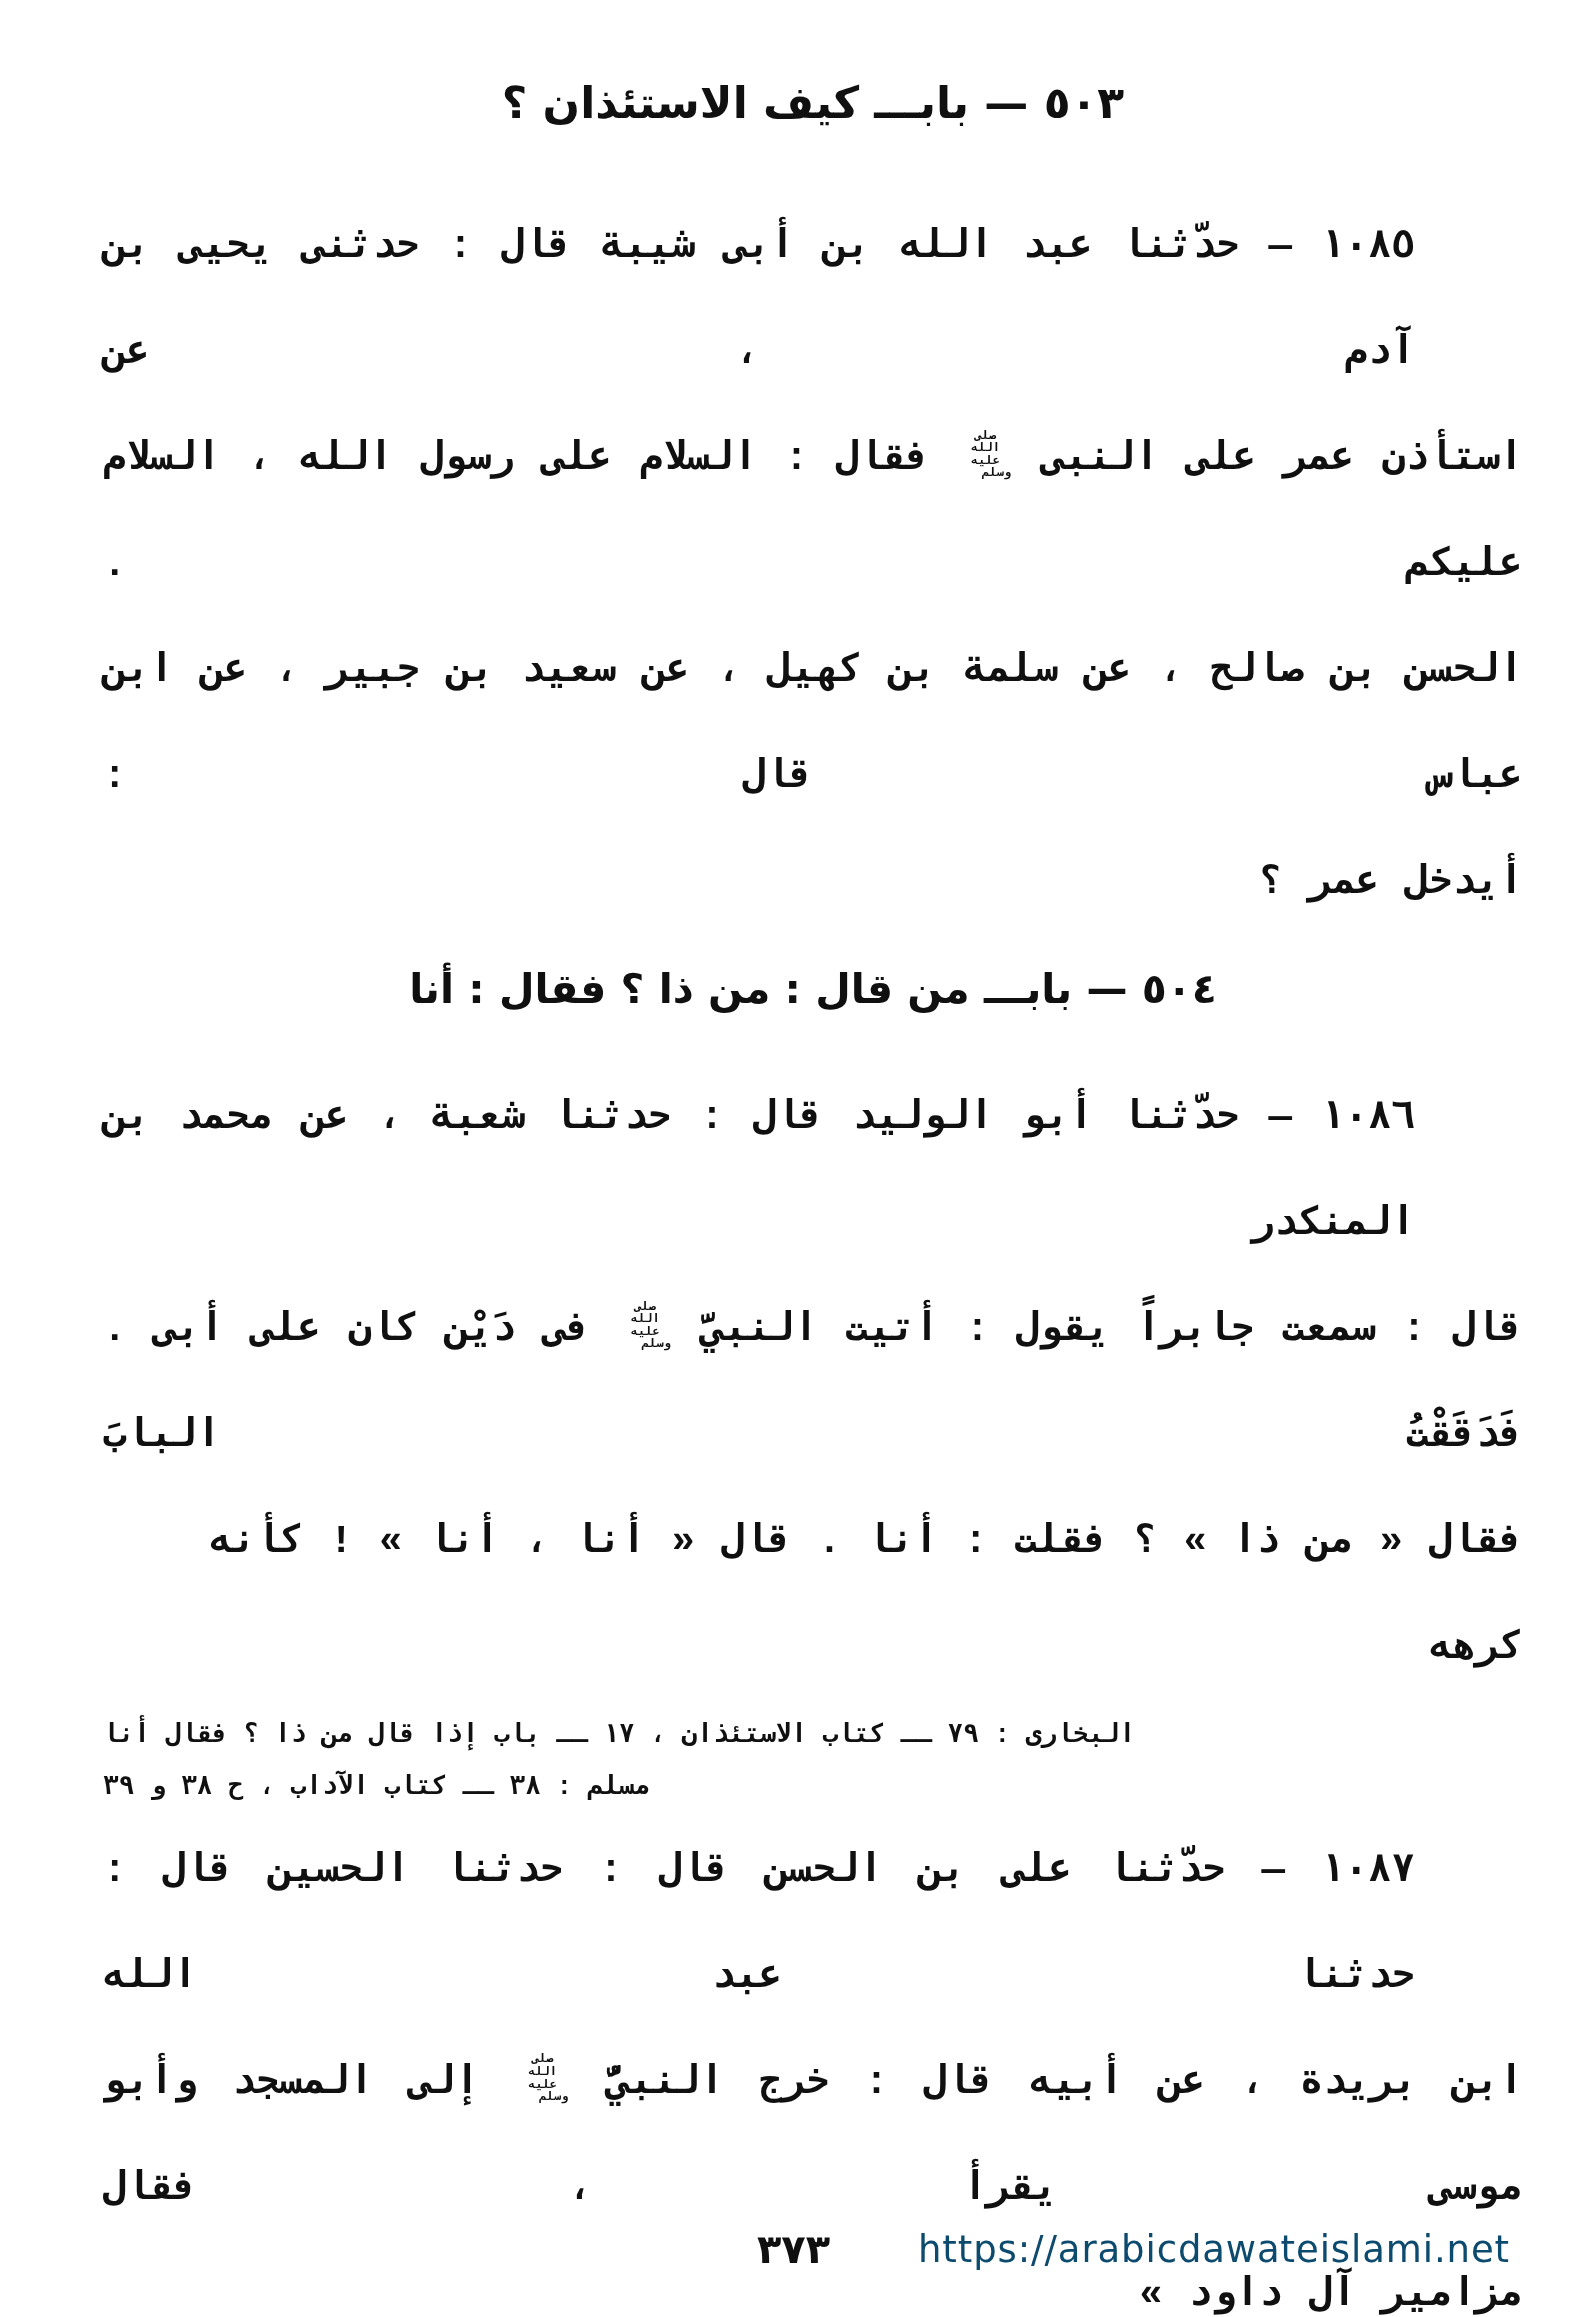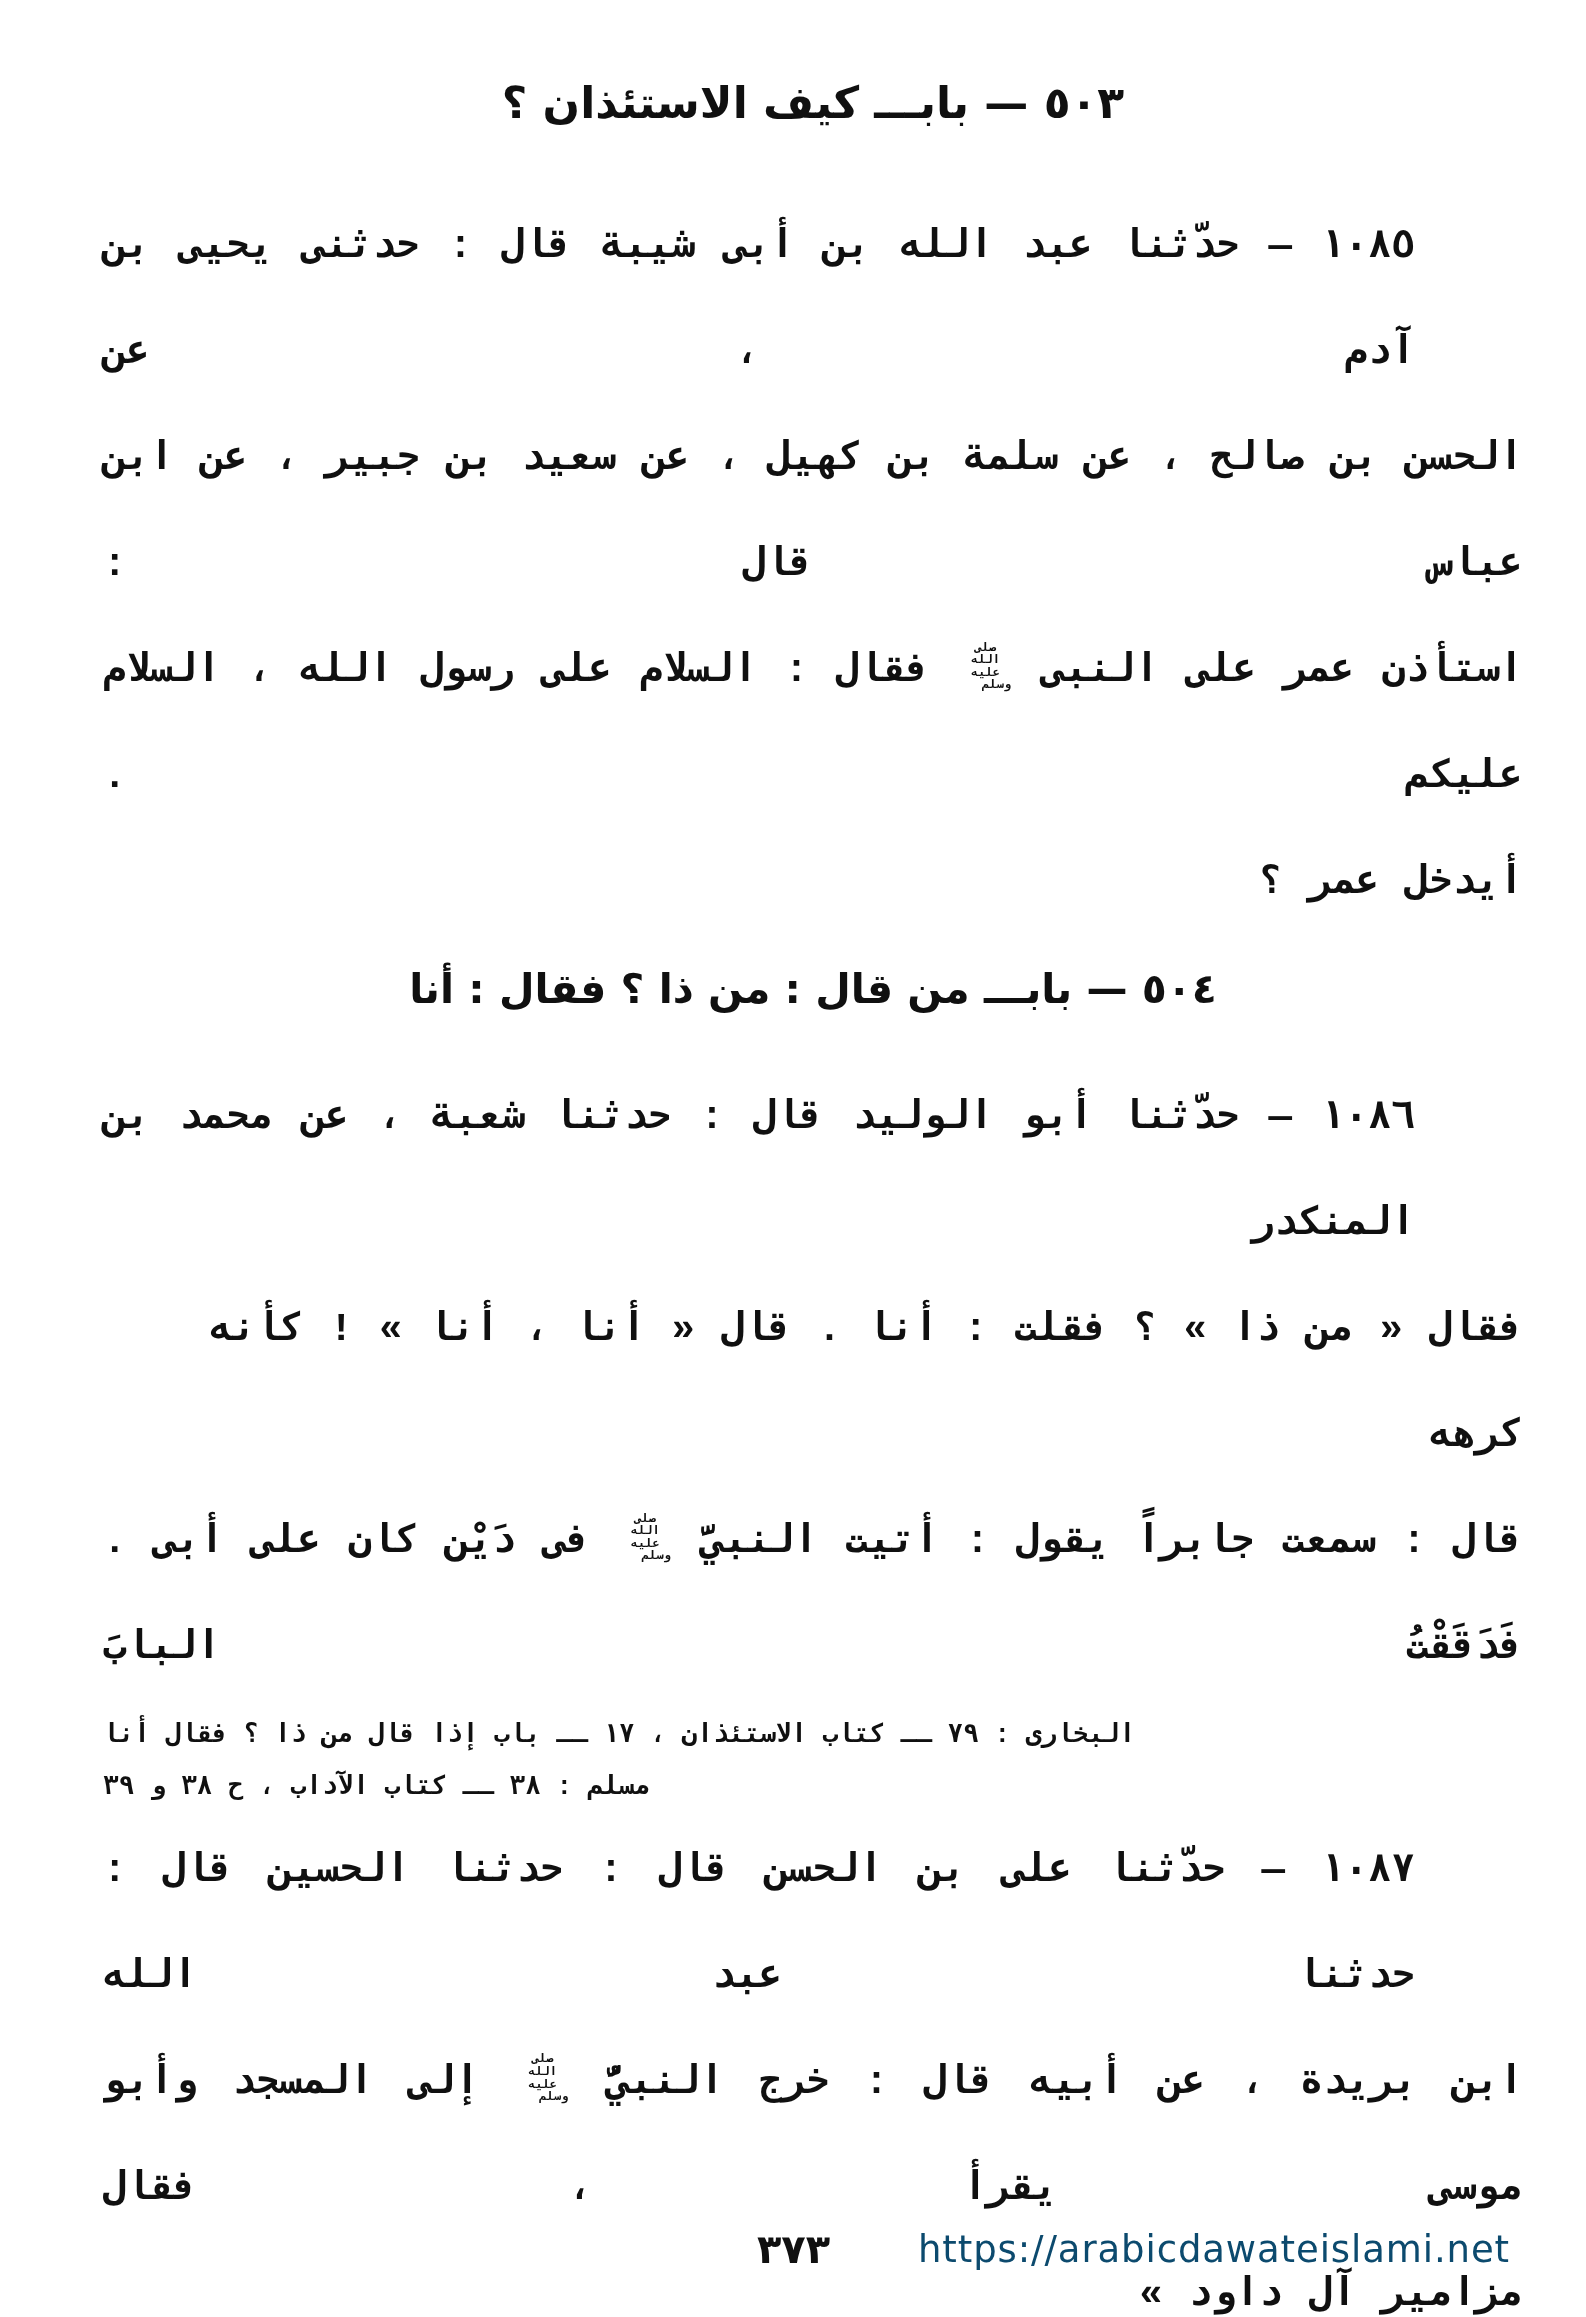--- a/index.html
+++ b/index.html
@@ -88,39 +88,39 @@
 </style>
 </head>
 <body>
 
 <div class="page">
 
   <h1 class="chapter head-503">٥٠٣ — بابـــ كيف الاستئذان ؟</h1>
 
   <section class="sec sec-1085">
     <p class="bl start">١٠٨٥ — حدّثنا عبد الله بن أبى شيبة قال : حدثنى يحيى بن آدم ، عن</p>
-    <p class="bl">الحسن بن صالح ، عن سلمة بن كهيل ، عن سعيد بن جبير ، عن ابن عباس قال :</p>
     <p class="bl">
       <span>استأذن عمر على النبى</span>
       <span class="saw">صلى الله عليه وسلم</span>
       <span>فقال : السلام على رسول الله ، السلام عليكم .</span>
     </p>
+    <p class="bl">الحسن بن صالح ، عن سلمة بن كهيل ، عن سعيد بن جبير ، عن ابن عباس قال :</p>
     <p class="bl end">أيدخل عمر ؟</p>
   </section>
 
   <h2 class="chapter head-504">٥٠٤ — بابـــ من قال : من ذا ؟ فقال : أنا</h2>
 
   <section class="sec sec-1086">
     <p class="bl start">١٠٨٦ — حدّثنا أبو الوليد قال : حدثنا شعبة ، عن محمد بن المنكدر</p>
-    <p class="bl end">فقال « من ذا » ؟ فقلت : أنا . قال « أنا ، أنا » ! كأنه كرهه</p>
     <p class="bl">
       <span>قال : سمعت جابراً يقول : أتيت النبيَّ</span>
       <span class="saw">صلى الله عليه وسلم</span>
       <span>فى دَيْن كان على أبى . فَدَقَقْتُ البابَ</span>
     </p>
+    <p class="bl end">فقال « من ذا » ؟ فقلت : أنا . قال « أنا ، أنا » ! كأنه كرهه</p>
     <div class="fnb fnb-1086">
       <p class="fn">البخارى : ٧٩ ــ كتاب الاستئذان ، ١٧ ــ باب إذا قال من ذا ؟ فقال أنا</p>
       <p class="fn shift">مسلم : ٣٨ ــ كتاب الآداب ، ح ٣٨ و ٣٩</p>
     </div>
   </section>
 
   <section class="sec sec-1087">
     <p class="bl start">١٠٨٧ — حدّثنا على بن الحسن قال : حدثنا الحسين قال : حدثنا عبد الله</p>
     <p class="bl">
       <span>ابن بريدة ، عن أبيه قال : خرج النبيُّ</span>

